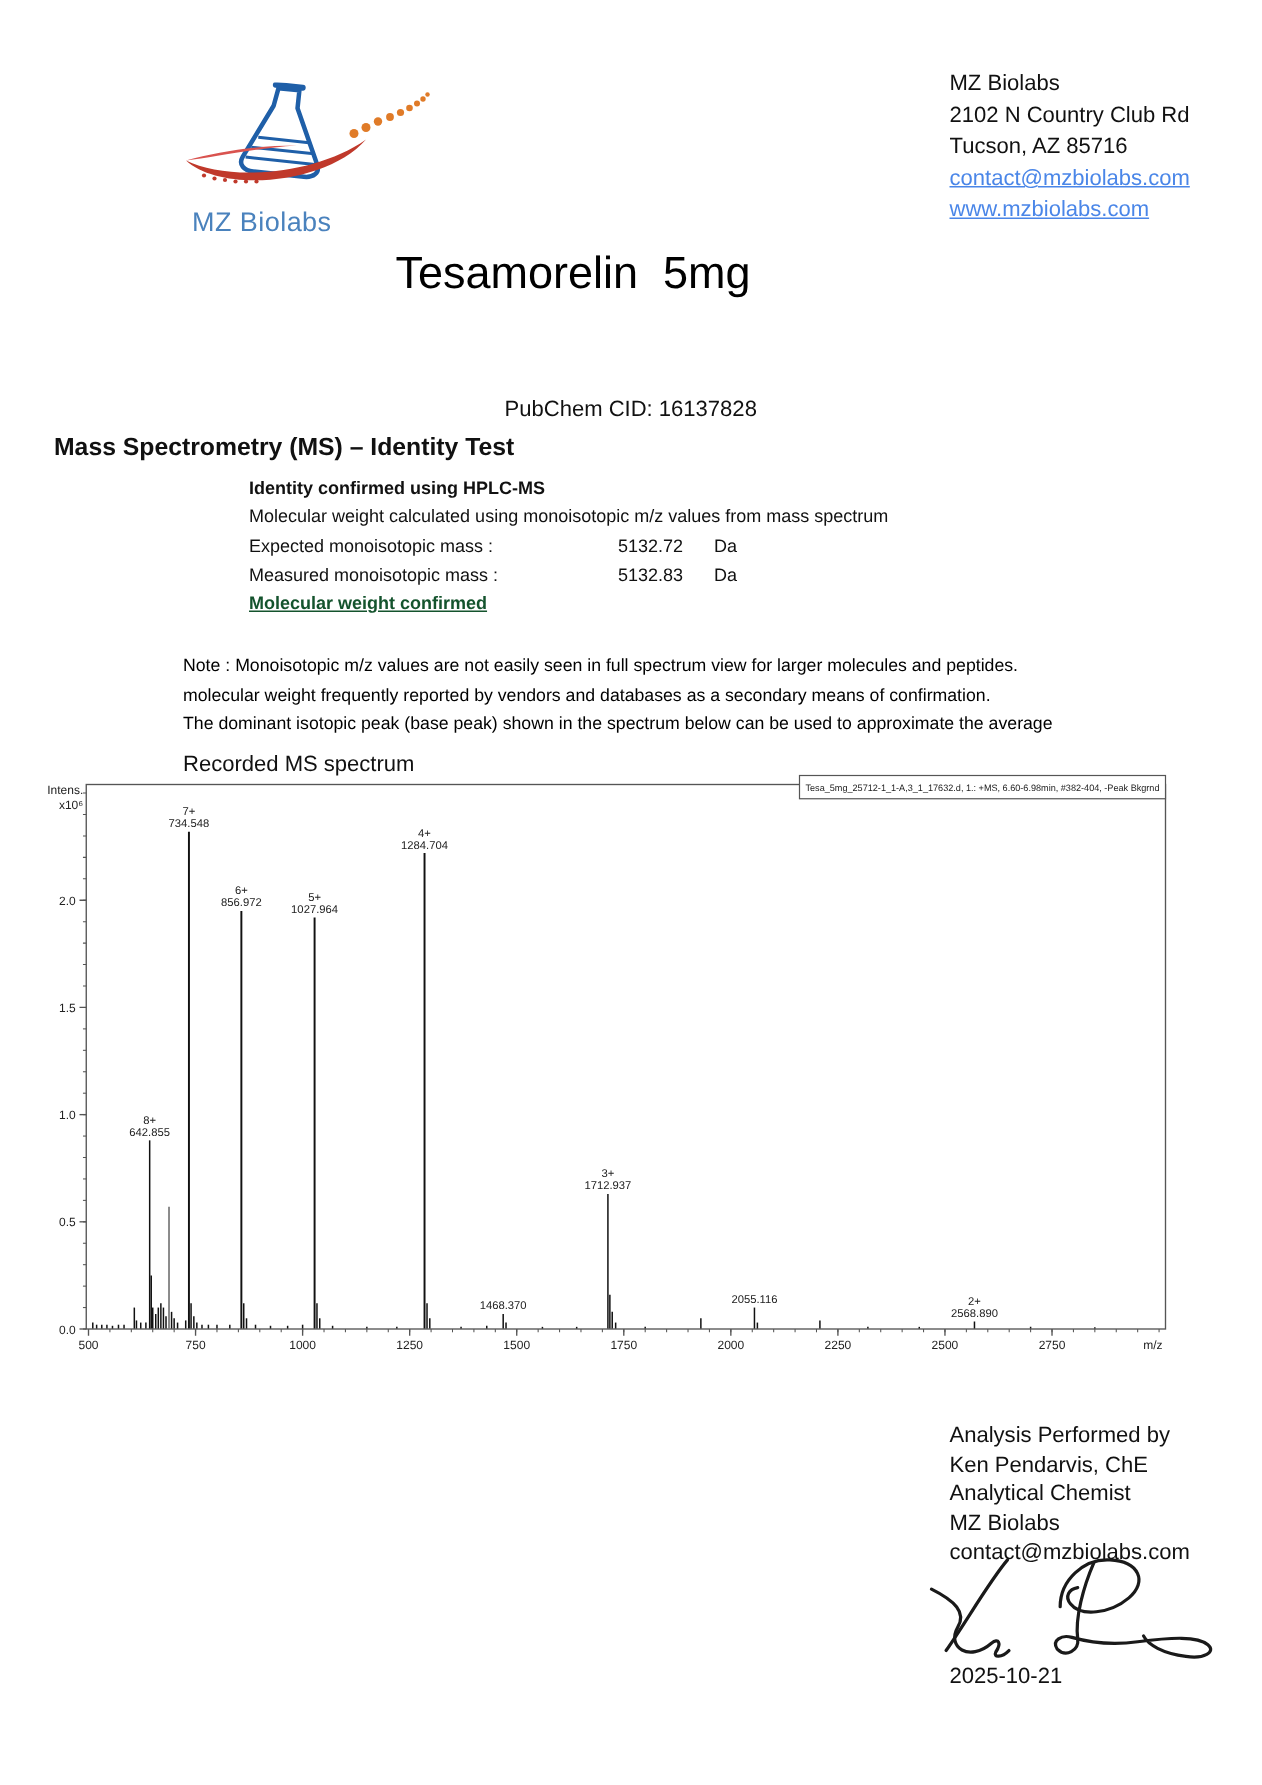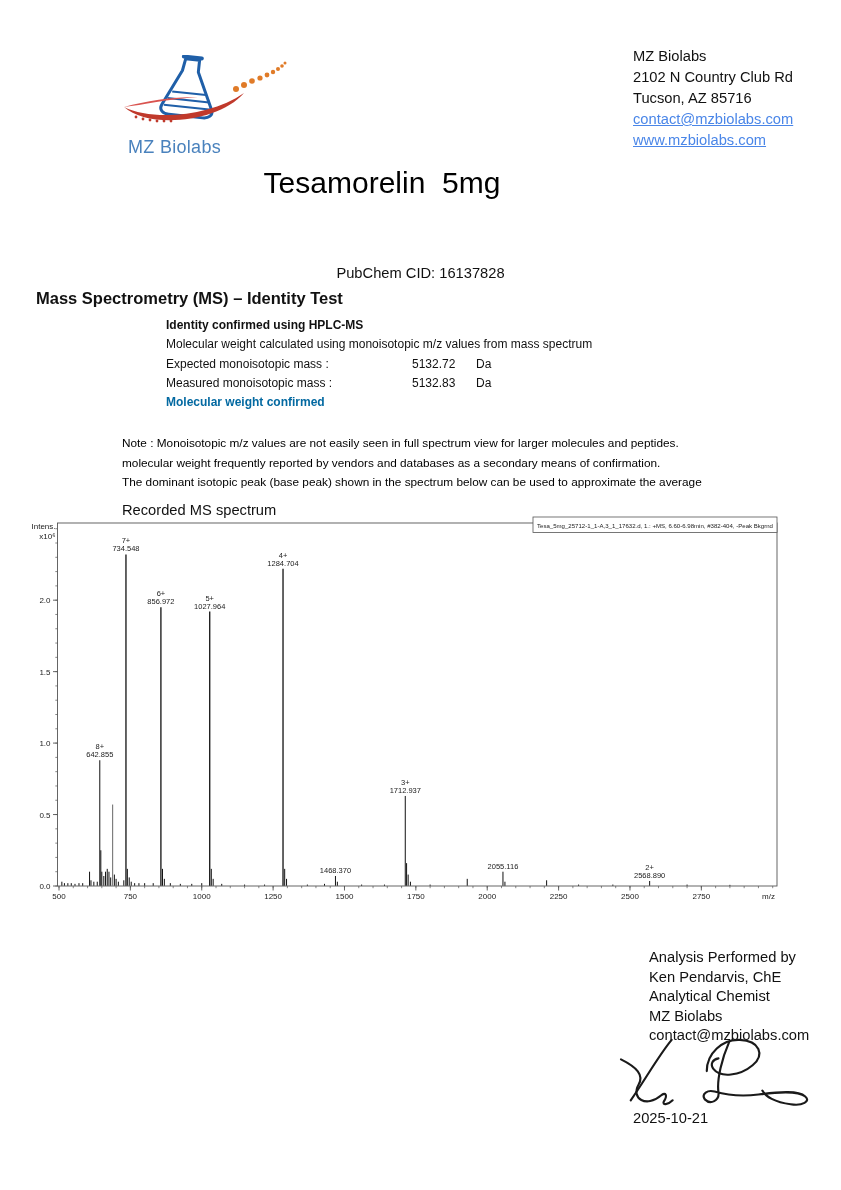--- a/index.html
+++ b/index.html
@@ -25,21 +25,21 @@
   .identity .lbl { display:inline-block; width:246px; }
   .identity .val { display:inline-block; width:64px; }
   .confirmed { font-weight:bold; }
 
   .note { position:absolute; left:122px; top:434px; font-size:11.8px; line-height:19.5px; color:#000; }
 
   .spectrum-caption { position:absolute; left:122px; top:502px; font-size:14.7px; }
 
   .chart { position:absolute; left:0; top:512px; width:841px; height:400px; }
 
-  .analyst { position:absolute; left:633px; top:948px; font-size:14.7px; line-height:19.6px;margin-left:16px; }
+  .analyst { position:absolute; left:633px; top:948px; font-size:14.7px; line-height:19.6px; }
 
   .signature { position:absolute; left:615px; top:1036px; width:205px; height:78px; }
   .sig-date { position:absolute; left:633px; top:1110px; font-size:14.7px; }
 </style>
 </head>
 <body>
 
 <div class="page">
 
   <div class="logo-wrap">
@@ -94,21 +94,21 @@
 
   <div class="identity">
     <div class="b">Identity confirmed using HPLC-MS</div>
     <div>Molecular weight calculated using monoisotopic m/z values from mass spectrum</div>
     <div>
       <span class="lbl">Expected monoisotopic mass :</span><span class="val">5132.72</span><span>Da</span>
     </div>
     <div>
       <span class="lbl">Measured monoisotopic mass :</span><span class="val">5132.83</span><span>Da</span>
     </div>
-    <div class="confirmed" id="confirmed-line" style="color: #0369a1;">Molecular weight confirmed</div>
+    <div class="confirmed" id="confirmed-line" style="color: #14532d; text-decoration: underline;">Molecular weight confirmed</div>
   </div>
 
   <div class="note">
     <div>Note : Monoisotopic m/z values are not easily seen in full spectrum view for larger molecules and peptides.</div>
     <div>molecular weight frequently reported by vendors and databases as a secondary means of confirmation.</div>
     <div>The dominant isotopic peak (base peak) shown in the spectrum below can be used to approximate the average</div>
   </div>
 
   <div class="spectrum-caption">Recorded MS spectrum</div>
 

